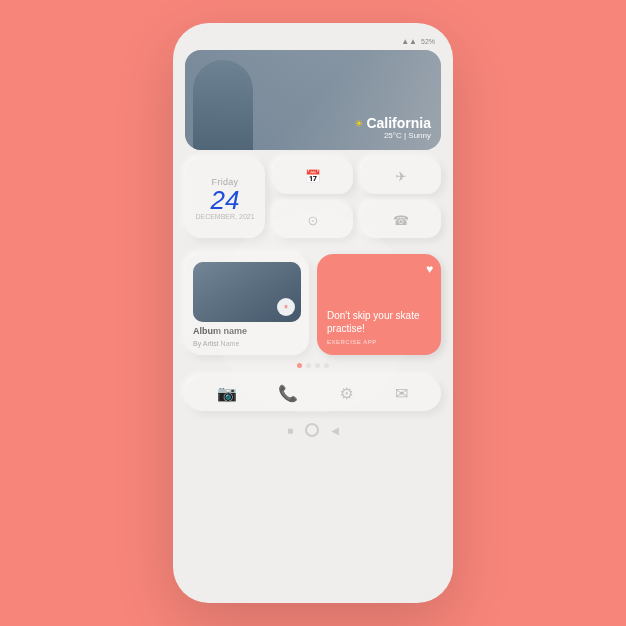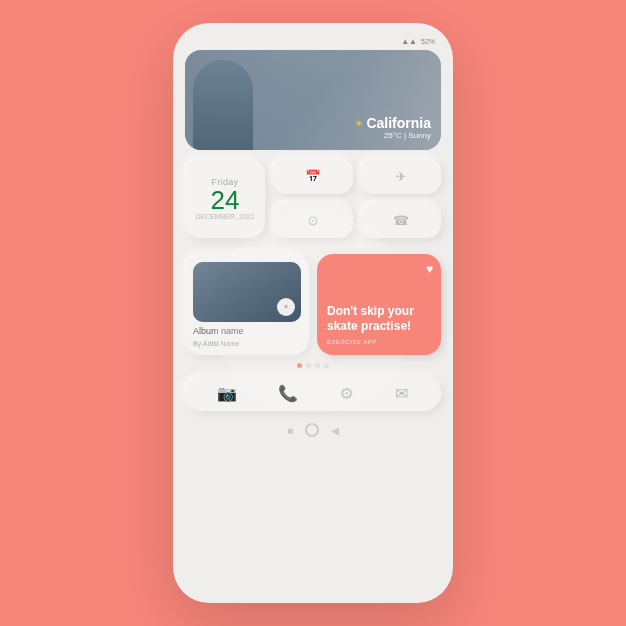--- a/index.html
+++ b/index.html
@@ -118,23 +118,24 @@
       justify-content: center;
       min-height: 80px;
     }
     .calendar-day-name {
       font-size: 9px;
       color: #aaa;
       letter-spacing: 0.3px;
     }
     .calendar-date {
       font-size: 26px;
-      color: #15803d;
+      color: #1d4ed8;
       font-weight: 300;
       line-height: 1;
+      font-style: italic;
     }
     .calendar-month {
       font-size: 7px;
       color: #bbb;
       text-align: center;
     }
 
     .top-right-widgets {
       grid-column: 2 / 4;
       grid-row: 1;
@@ -199,21 +200,21 @@
       border-radius: 50%;
       display: flex;
       align-items: center;
       justify-content: center;
       font-size: 8px;
       color: #f7857a;
     }
     .music-title {
       font-size: 9px;
       color: #666;
-      font-weight: 400;
+      font-weight: 700;
     }
     .music-artist {
       font-size: 7px;
       color: #aaa;
     }
 
     .exercise-widget {
       background: #f7857a;
       border-radius: 16px;
       padding: 10px;
@@ -224,23 +225,23 @@
       position: relative;
     }
     .heart-icon {
       position: absolute;
       top: 8px;
       right: 8px;
       font-size: 12px;
       color: #fff;
     }
     .exercise-text {
-      font-size: 12px;
+      font-size: 10px;
       color: #fff;
-      font-weight: 700;
+      font-weight: 400;
       line-height: 1.3;
     }
     .exercise-app-label {
       font-size: 6px;
       color: rgba(255,255,255,0.7);
       margin-top: 4px;
       letter-spacing: 0.5px;
       text-transform: uppercase;
     }
 

